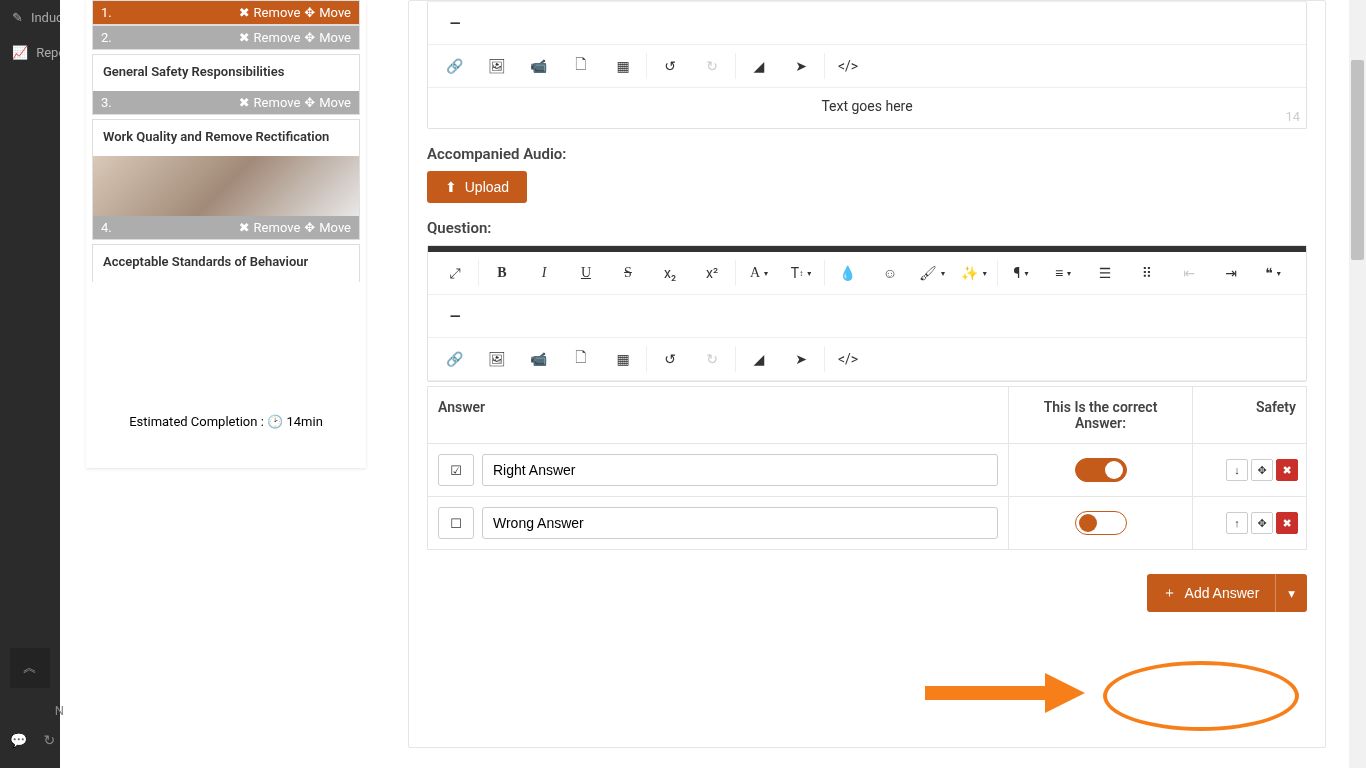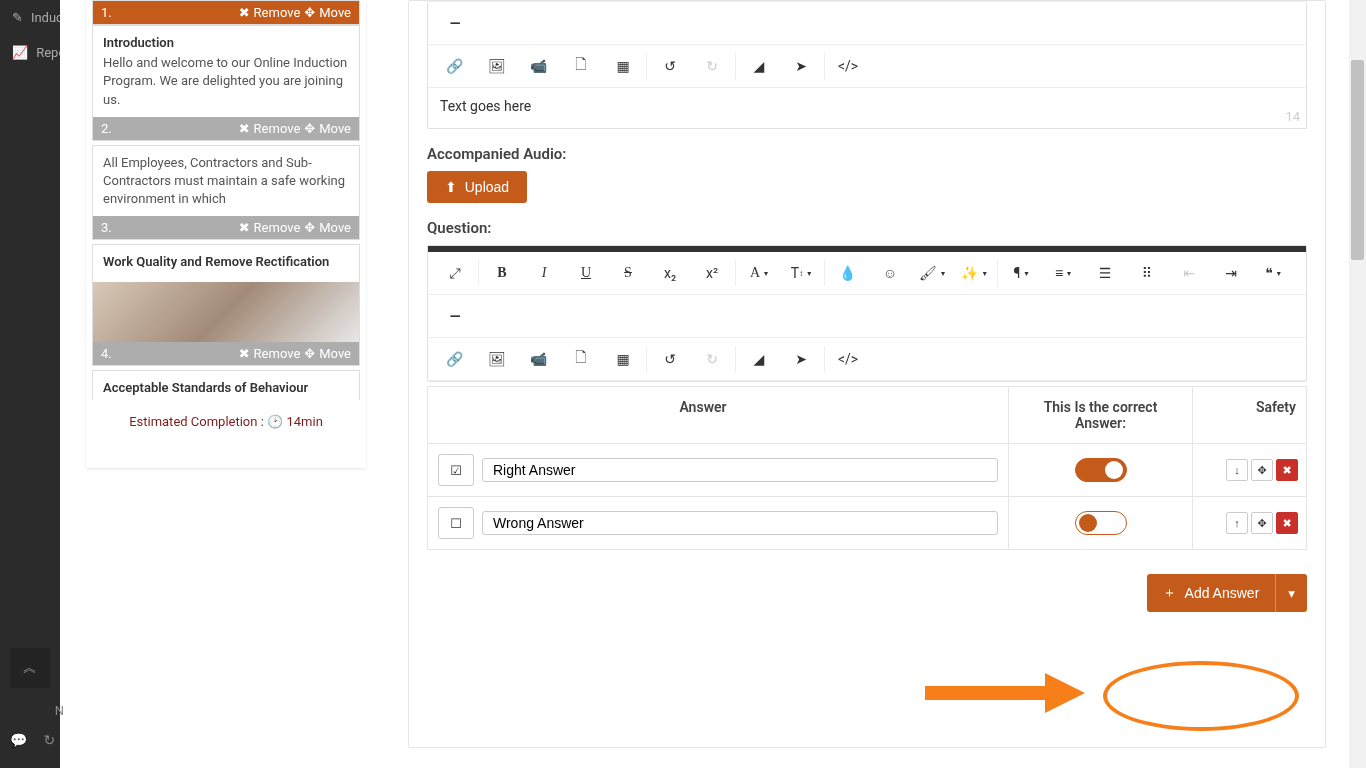--- a/index.html
+++ b/index.html
@@ -21,57 +21,57 @@
 .step-body { padding: 8px 10px; font-size: 13px; line-height: 1.4; }
 .step-title { font-weight: 600; font-size: 13px; margin-bottom: 2px; }
 .step-text { color: #555; font-size: 13px; }
 .step-bar { background: #adadad; color: #fff; padding: 4px 8px; display: flex; align-items: center; font-size: 13px; }
 .step-num { flex: 0 0 auto; }
 .step-actions { margin-left: auto; display: flex; align-items: center; gap: 4px; }
 .step-actions .remove, .step-actions .move { display: inline-flex; align-items: center; gap: 4px; cursor: pointer; }
 
 .step-image { width: 100%; height: 60px; background: linear-gradient(135deg,#d9c9b8,#a28a78,#e8e8e8); position: relative; }
 
-.steps-footer { text-align: center; padding: 14px 8px; color: #7f1d1d; font-size: 13px; }
+.steps-footer { text-align: center; padding: 14px 8px; color: #000000; font-size: 13px; }
 
 
 .main { position: absolute; left: 408px; top: 0; right: 40px; bottom: 20px; border: 1px solid #e5e5e5; border-radius: 2px; background: #fff; }
 .main-inner { padding: 0 18px 18px 18px; }
 
 .editor-wrap { border: 1px solid #e1e1e1; border-radius: 2px; }
 .editor-topbar { height: 6px; background: #333; }
 .editor-toolbar { display: flex; flex-wrap: wrap; padding: 4px 6px; border-bottom: 1px solid #eee; }
 .tb-btn { width: 42px; height: 34px; display: inline-flex; align-items: center; justify-content: center; color: #333; font-size: 14px; cursor: pointer; position: relative; }
 .tb-btn.caret::after { content: "▾"; font-size: 8px; margin-left: 4px; color: #333; }
 .tb-sep { width: 1px; height: 26px; background: #eee; margin: 4px 2px; }
 .tb-btn.muted { color: #ccc; }
 
-.editor-content { padding: 10px 12px; min-height: 40px; font-size: 14px; color: #333; position: relative; }
+.editor-content { padding: 10px 12px; min-height: 40px; font-size: 14px; color: #333; position: relative; text-align: center; }
 .editor-counter { position: absolute; right: 6px; bottom: 4px; color: #ccc; font-size: 13px; }
 
 .section-label { font-weight: 600; margin: 16px 0 8px 0; color: #444; font-size: 15px; }
 
 .upload-btn { background: #c45b1b; color: #fff; border: none; border-radius: 3px; padding: 8px 18px; font-size: 14px; display: inline-flex; align-items: center; gap: 8px; cursor: pointer; }
 
 
 .answers-table { border: 1px solid #e5e5e5; margin-top: 4px; }
 .answers-header { display: flex; border-bottom: 1px solid #e5e5e5; }
 .ah-col { padding: 12px 10px; font-weight: 600; font-size: 14px; color: #444; }
-.ah-answer { flex: 1 1 auto; text-align: center; }
+.ah-answer { flex: 1 1 auto; }
 .ah-correct { width: 184px; text-align: center; border-left: 1px solid #e5e5e5; margin-left: 30px; }
 .ah-actions { width: 114px; text-align: right; border-left: 1px solid #e5e5e5; }
 
 .answers-row { display: flex; border-bottom: 1px solid #e5e5e5; }
 .answers-row:last-child { border-bottom: none; }
 .ar-answer { flex: 1; padding: 10px; display: flex; gap: 8px; align-items: center; }
 .ar-correct { width: 184px; display: flex; align-items: center; justify-content: center; border-left: 1px solid #e5e5e5; }
 .ar-actions { width: 114px; display: flex; align-items: center; justify-content: flex-end; gap: 3px; padding-right: 8px; border-left: 1px solid #e5e5e5; }
 
 .checkbox { width: 36px; height: 32px; border: 1px solid #ccc; border-radius: 3px; display: flex; align-items: center; justify-content: center; font-size: 13px; cursor: pointer; }
-.answer-input { flex: 1; height: 24px; border: 1px solid #ccc; border-radius: 3px; padding: 0 10px; font-size: 14px; }
+.answer-input { flex: 1; height: 32px; border: 1px solid #ccc; border-radius: 3px; padding: 0 10px; font-size: 14px; }
 
 .toggle { width: 52px; height: 24px; border: 1px solid #c45b1b; border-radius: 14px; position: relative; cursor: pointer; }
 .toggle.on { background: #c45b1b; }
 .toggle .knob { width: 18px; height: 18px; border-radius: 50%; background: #fff; position: absolute; top: 2px; }
 .toggle.on .knob { right: 3px; }
 .toggle.off .knob { left: 3px; background: #c45b1b; }
 .toggle.off { background: #fff; }
 
 .action-btn { width: 22px; height: 22px; border: 1px solid #ccc; border-radius: 2px; background: #fff; display: inline-flex; align-items: center; justify-content: center; font-size: 11px; cursor: pointer; }
 .action-btn.danger { background: #c9302c; color: #fff; border-color: #c9302c; }
@@ -125,36 +125,32 @@
       <div class="step-bar" style="background:#c45b1b;">
         <span class="step-num">1.</span>
         <span class="step-actions">
           <span class="remove">✖ <span>Remove</span></span>
           <span class="move">✥ <span>Move</span></span>
         </span>
       </div>
     </div>
 
     <div class="step-card">
-      <div class="step-body">
-        <div class="step-title">Introduction</div>
-        <div class="step-text">Hello and welcome to our Online Induction Program. We are delighted you are joining us.</div>
-      </div>
       <div class="step-bar">
         <span class="step-num">2.</span>
         <span class="step-actions">
           <span class="remove">✖ <span>Remove</span></span>
           <span class="move">✥ <span>Move</span></span>
         </span>
       </div>
     </div>
 
     <div class="step-card">
       <div class="step-body">
-        <div class="step-text">All Employees, Contractors and Sub-Contractors must maintain a safe working environment in which</div>
+        <div class="step-title">General Safety Responsibilities</div>
       </div>
       <div class="step-bar">
         <span class="step-num">3.</span>
         <span class="step-actions">
           <span class="remove">✖ <span>Remove</span></span>
           <span class="move">✥ <span>Move</span></span>
         </span>
       </div>
     </div>
 

